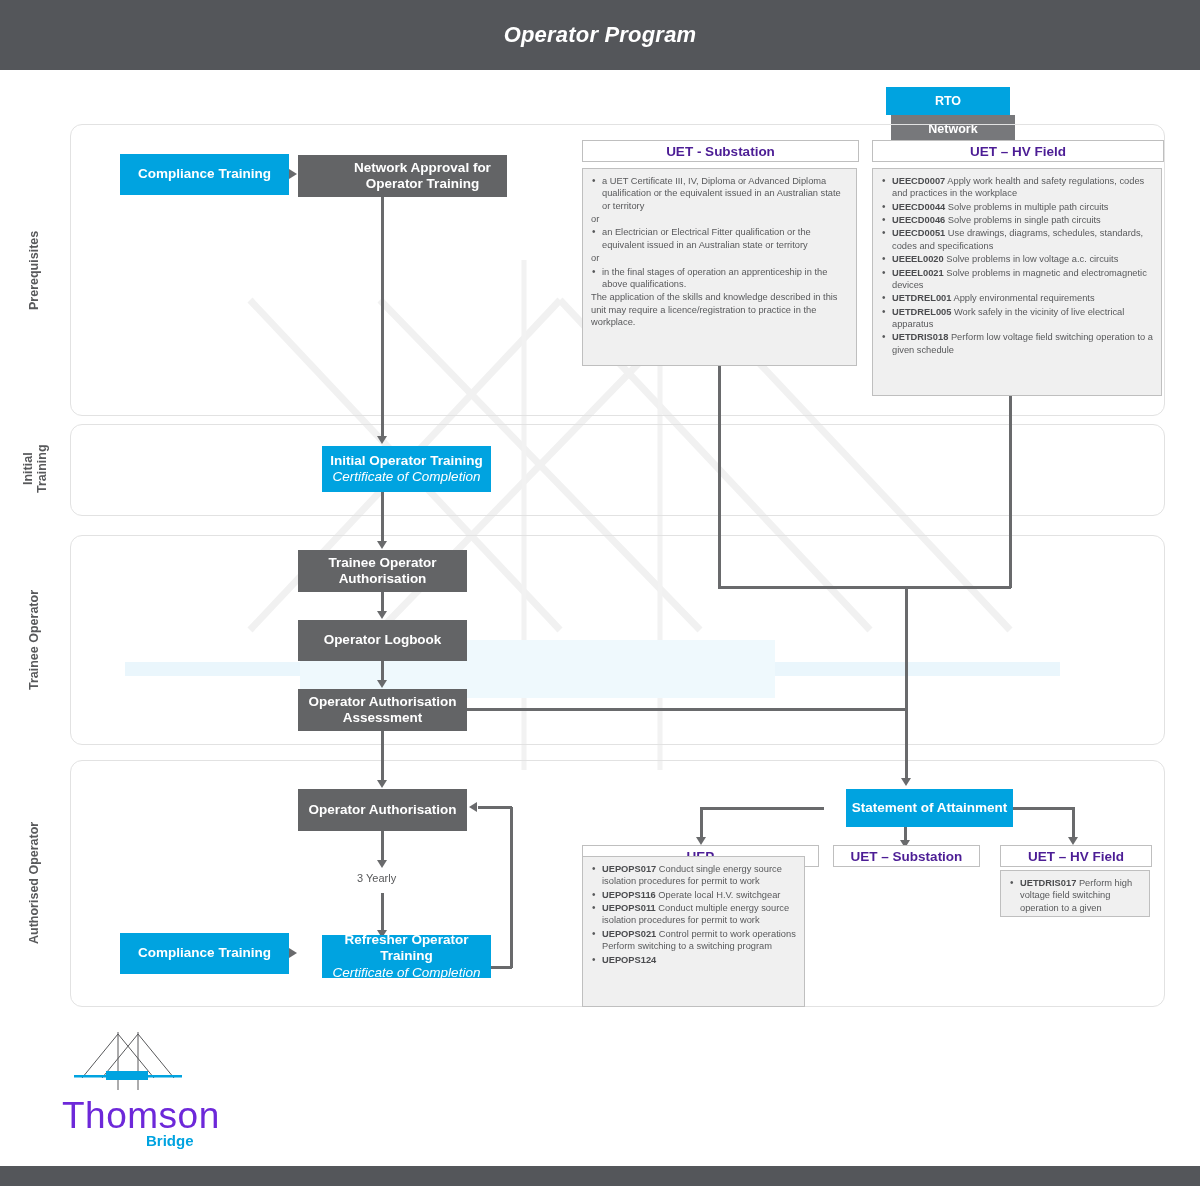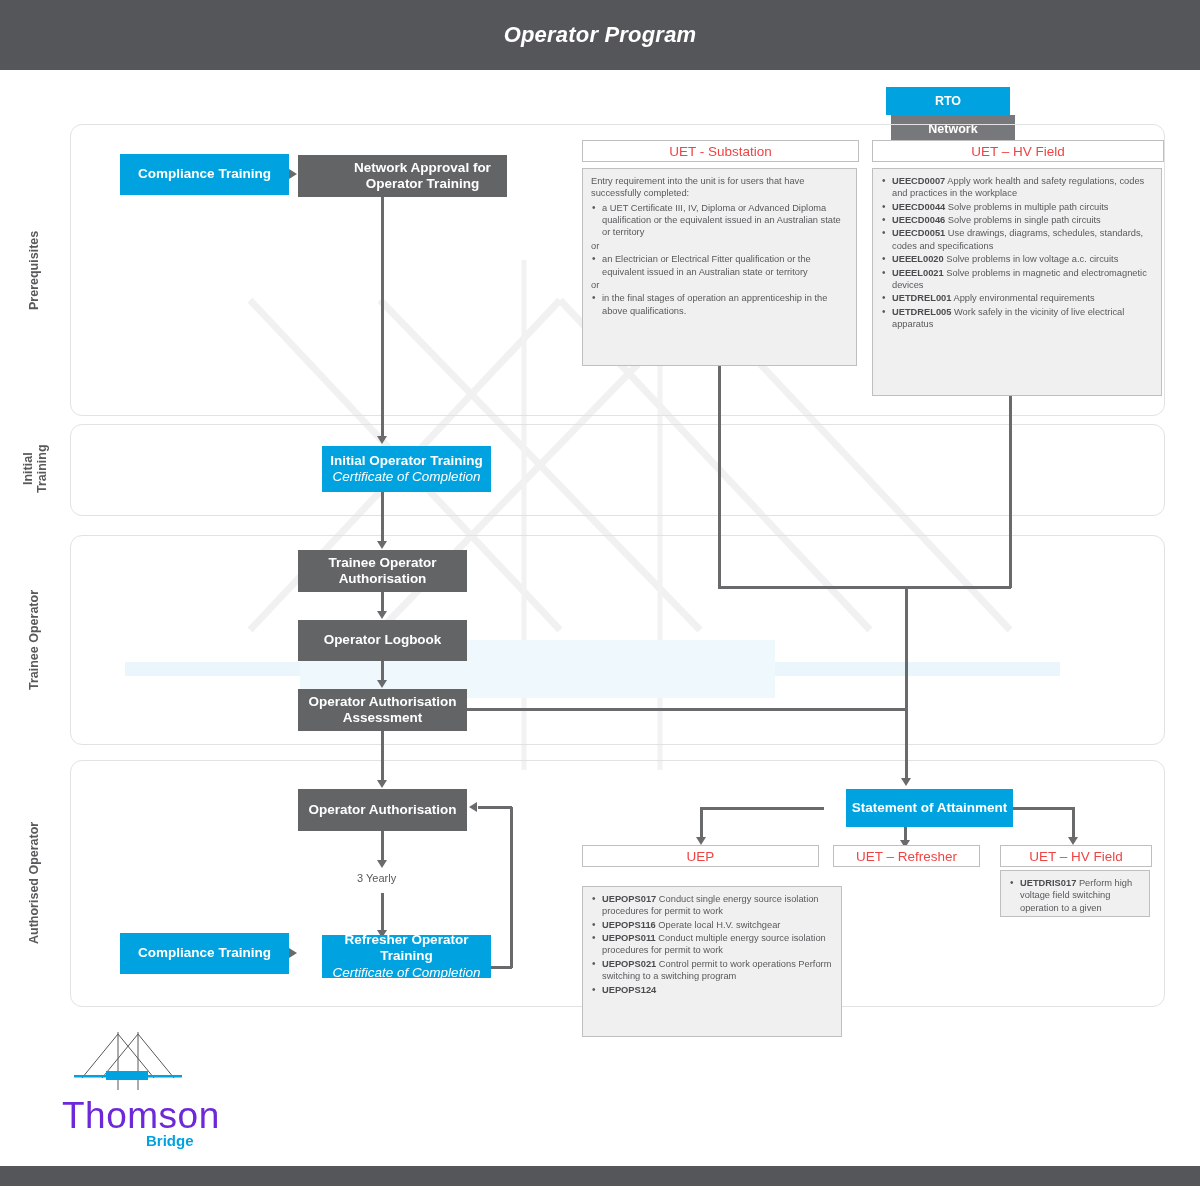--- a/index.html
+++ b/index.html
@@ -58,21 +58,21 @@
   }
   .node .l1{font-size:13.5px;font-weight:bold;}
   .node .l2{font-size:13.5px;font-style:italic;}
   .grey{background:#636466;}
   .blue{background:#00a3e0;margin-left:24px;}
 
   
   .panel-title{
     position:absolute;border:1px solid #bfbfbf;background:#ffffff;
     display:flex;align-items:center;justify-content:center;
-    font-size:13.5px;font-weight:normal;color:#ef4444;
+    font-size:13.5px;font-weight:bold;color:#4c1d95;
   }
   .panel-body{
     position:absolute;border:1px solid #bfbfbf;background:#f0f0f0;
     color:#58595b;font-size:9.3px;line-height:1.33;
     box-sizing:border-box;padding:6px 8px 6px 8px;
     overflow:hidden;
   }
   .panel-body p{margin:0 0 2px 0;}
   .panel-body ul{margin:0;padding:0;list-style:none;}
   .panel-body li{
@@ -245,60 +245,61 @@
     <div class="l1">Compliance Training</div>
   </div>
 
   <div class="node blue" style="left:298px;top:935px;width:169px;height:43px;">
     <div class="l1">Refresher Operator Training</div>
     <div class="l2">Certificate of Completion</div>
   </div>
 
   <div class="panel-title" style="left:582px;top:140px;width:275px;height:20px;">UET - Substation</div>
   <div class="panel-body" style="left:582px;top:168px;width:275px;height:198px;">
-    <p>Entry requirement into the unit is for users that have successfully completed:</p>
     <ul>
       <li>a UET Certificate III, IV, Diploma or Advanced Diploma qualification or the equivalent issued in an Australian state or territory</li>
     </ul>
     <p class="ortext">or</p>
     <ul>
       <li>an Electrician or Electrical Fitter qualification or the equivalent issued in an Australian state or territory</li>
     </ul>
     <p class="ortext">or</p>
     <ul>
       <li>in the final stages of operation an apprenticeship in the above qualifications.</li>
     </ul>
+    <p>The application of the skills and knowledge described in this unit may require a licence/registration to practice in the workplace.</p>
   </div>
 
   <div class="panel-title" style="left:872px;top:140px;width:290px;height:20px;">UET – HV Field</div>
   <div class="panel-body" style="left:872px;top:168px;width:290px;height:228px;">
     <ul>
         <li><span class="code">UEECD0007</span> Apply work health and safety regulations, codes and practices in the workplace</li>
         <li><span class="code">UEECD0044</span> Solve problems in multiple path circuits</li>
         <li><span class="code">UEECD0046</span> Solve problems in single path circuits</li>
         <li><span class="code">UEECD0051</span> Use drawings, diagrams, schedules, standards, codes and specifications</li>
         <li><span class="code">UEEEL0020</span> Solve problems in low voltage a.c. circuits</li>
         <li><span class="code">UEEEL0021</span> Solve problems in magnetic and electromagnetic devices</li>
         <li><span class="code">UETDREL001</span> Apply environmental requirements</li>
         <li><span class="code">UETDREL005</span> Work safely in the vicinity of live electrical apparatus</li>
+        <li><span class="code">UETDRIS018</span> Perform low voltage field switching operation to a given schedule</li>
       </ul>
   </div>
 
   <div class="panel-title" style="left:582px;top:845px;width:235px;height:20px;">UEP</div>
-  <div class="panel-body" style="left:582px;top:886px;width:260px;height:151px;">
+  <div class="panel-body" style="left:582px;top:856px;width:223px;height:151px;">
     <ul>
         <li><span class="code">UEPOPS017</span> Conduct single energy source isolation procedures for permit to work</li>
         <li><span class="code">UEPOPS116</span> Operate local H.V. switchgear</li>
         <li><span class="code">UEPOPS011</span> Conduct multiple energy source isolation procedures for permit to work</li>
         <li><span class="code">UEPOPS021</span> Control permit to work operations Perform switching to a switching program</li>
         <li><span class="code">UEPOPS124</span></li>
       </ul>
   </div>
 
-  <div class="panel-title" style="left:833px;top:845px;width:145px;height:20px;">UET – Refresher</div>
+  <div class="panel-title" style="left:833px;top:845px;width:145px;height:20px;">UET – Substation</div>
 
   <div class="panel-title" style="left:1000px;top:845px;width:150px;height:20px;">UET – HV Field</div>
   <div class="panel-body" style="left:1000px;top:870px;width:150px;height:47px;">
     <ul>
         <li><span class="code">UETDRIS017</span> Perform high voltage field switching operation to a given schedule</li>
       </ul>
   </div>
 
   <div class="logo">
     <svg width="160" height="72" style="position:absolute;left:0;top:0;">

